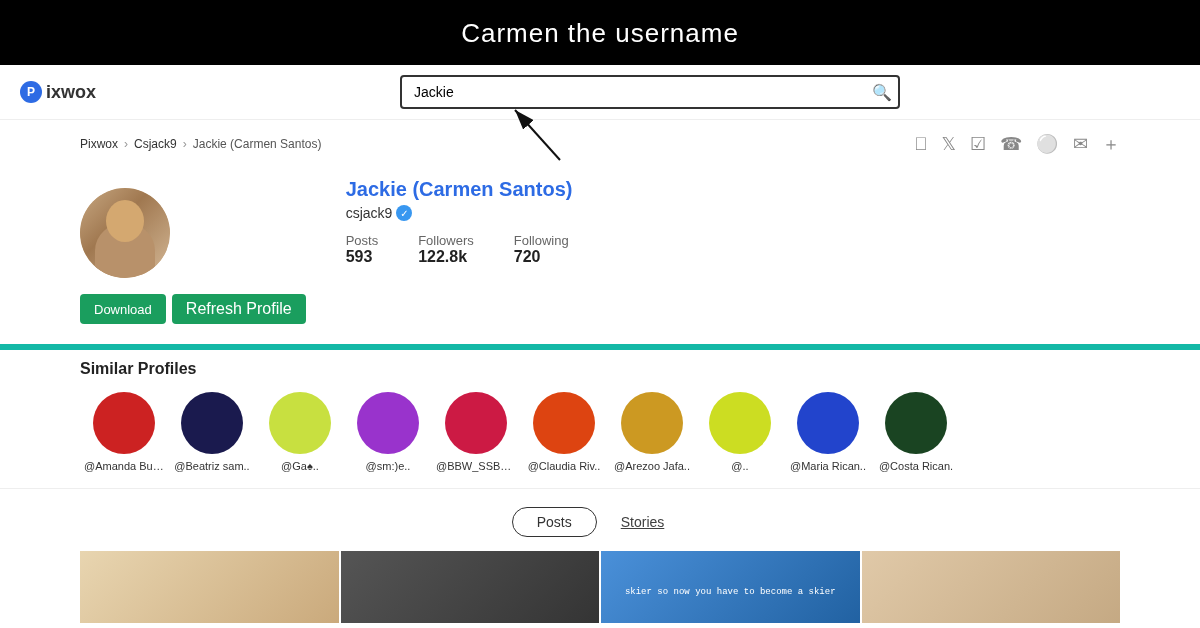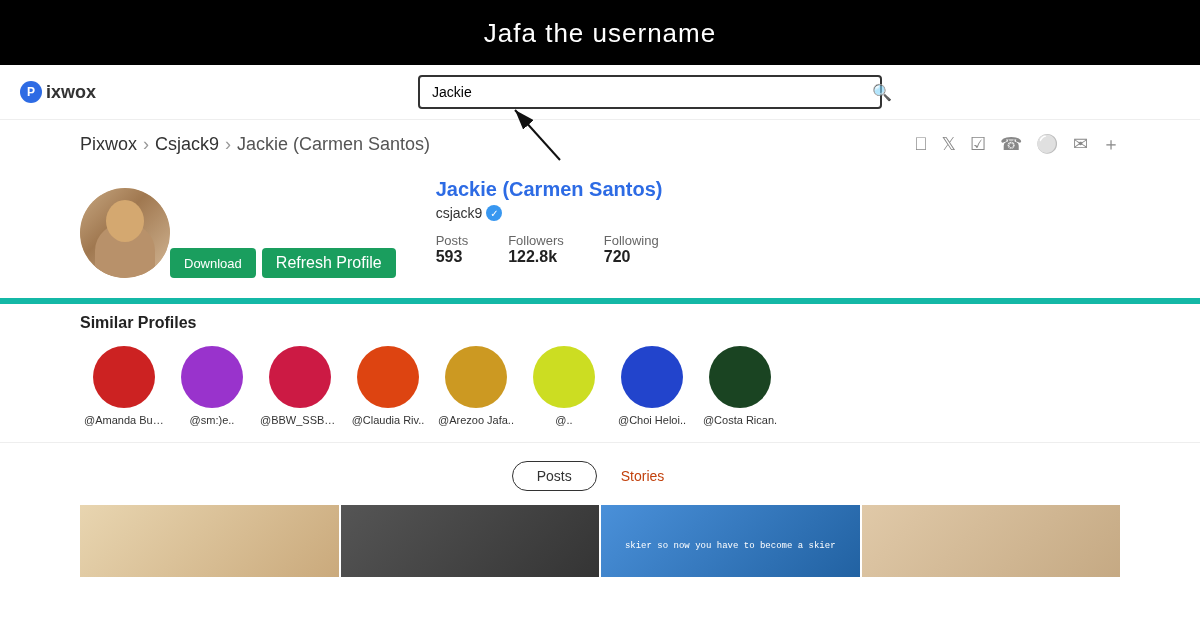--- a/index.html
+++ b/index.html
@@ -48,21 +48,21 @@
       font-weight: bold;
     }
     .search-container {
       flex: 1;
       display: flex;
       justify-content: center;
       align-items: center;
       position: relative;
     }
     .search-input {
-      width: 464px;
+      width: 500px;
       padding: 7px 36px 7px 12px;
       border: 2px solid #333;
       border-radius: 4px;
       font-size: 14px;
       outline: none;
     }
     .search-icon-btn {
       position: absolute;
       right: calc(50% - 250px + 8px);
       background: none;
@@ -77,21 +77,21 @@
       display: flex;
       align-items: center;
       justify-content: space-between;
       padding: 12px 80px 12px 80px;
       background: #fff;
     }
     .breadcrumb {
       display: flex;
       align-items: center;
       gap: 4px;
-      font-size: 18px;
+      font-size: 12px;
       color: #333;
     }
     .breadcrumb a { color: #333; text-decoration: none; }
     .breadcrumb .sep { color: #999; margin: 0 2px; }
     .breadcrumb .current { color: #555; }
     .social-icons {
       display: flex;
       align-items: center;
       gap: 14px;
     }
@@ -103,22 +103,22 @@
     }
 
     
     .profile-section {
       display: flex;
       padding: 10px 80px 20px;
       background: #fff;
     }
     .profile-avatar-col {
       display: flex;
-      flex-direction: row;
-      align-items: flex-end;
+      flex-direction: column;
+      align-items: flex-start;
       margin-right: 40px;
       margin-top: 10px;
     }
     .profile-avatar {
       width: 90px;
       height: 90px;
       border-radius: 50%;
       overflow: hidden;
       background: #c8a882;
       display: flex;
@@ -286,21 +286,22 @@
       border-radius: 0 20px 20px 0;
       border-left: none;
     }
     .tab-btn.posts-tab {
       border-radius: 20px;
       border: 1.5px solid #333;
     }
     .tab-btn.stories-tab {
       border: none;
       background: transparent;
-      color: #c2410c;
+      color: #404040;
+      text-decoration: underline;
     }
 
     
     .posts-grid {
       display: flex;
       gap: 2px;
       padding: 8px 80px 0;
       overflow: hidden;
       height: 80px;
     }
@@ -327,21 +328,21 @@
       font-size: 9px;
       text-align: center;
       padding: 4px;
       line-height: 1.3;
     }
   </style>
 </head>
 <body>
 
 <div class="top-banner">
-  <span>Jafa the username</span>
+  <span>Carmen the username</span>
 </div>
 
 <div class="header">
   <div class="logo">
     <div class="logo-icon">P</div>
     <span>ixwox</span>
   </div>
   <div class="search-container">
     <input class="search-input" type="text" value="Jackie" style="">
     <button class="search-icon-btn">🔍</button>
@@ -412,20 +413,28 @@
 </div>
 
 <div class="similar-section">
   <div class="similar-title">Similar Profiles</div>
   <div class="similar-list" id="similar-list">
   <div class="similar-item">
     <div class="similar-avatar" style="background:#cc2222;"></div>
     <span class="similar-name">@Amanda Burc..</span>
   </div>
       <div class="similar-item">
+    <div class="similar-avatar" style="background:#1a1a4e;"></div>
+    <span class="similar-name">@Beatriz sam..</span>
+  </div>
+      <div class="similar-item">
+    <div class="similar-avatar" style="background:#c8e040;"></div>
+    <span class="similar-name">@Ga♠..</span>
+  </div>
+      <div class="similar-item">
     <div class="similar-avatar" style="background:#9933cc;"></div>
     <span class="similar-name">@sm:)e..</span>
   </div>
       <div class="similar-item">
     <div class="similar-avatar" style="background:#cc1a44;"></div>
     <span class="similar-name">@BBW_SSBBW C..</span>
   </div>
       <div class="similar-item">
     <div class="similar-avatar" style="background:#dd4411;"></div>
     <span class="similar-name">@Claudia Riv..</span>
@@ -433,21 +442,21 @@
       <div class="similar-item">
     <div class="similar-avatar" style="background:#cc9922;"></div>
     <span class="similar-name">@Arezoo Jafa..</span>
   </div>
       <div class="similar-item">
     <div class="similar-avatar" style="background:#ccdd22;"></div>
     <span class="similar-name">@..</span>
   </div>
       <div class="similar-item">
     <div class="similar-avatar" style="background:#2244cc;"></div>
-    <span class="similar-name">@Choi Heloi..</span>
+    <span class="similar-name">@Maria Rican..</span>
   </div>
       <div class="similar-item">
     <div class="similar-avatar" style="background:#1a4422;"></div>
     <span class="similar-name">@Costa Rican.</span>
   </div>
     </div>
 </div>
 
 <div class="tabs-bar">
   <button class="tab-btn posts-tab">Posts</button>

